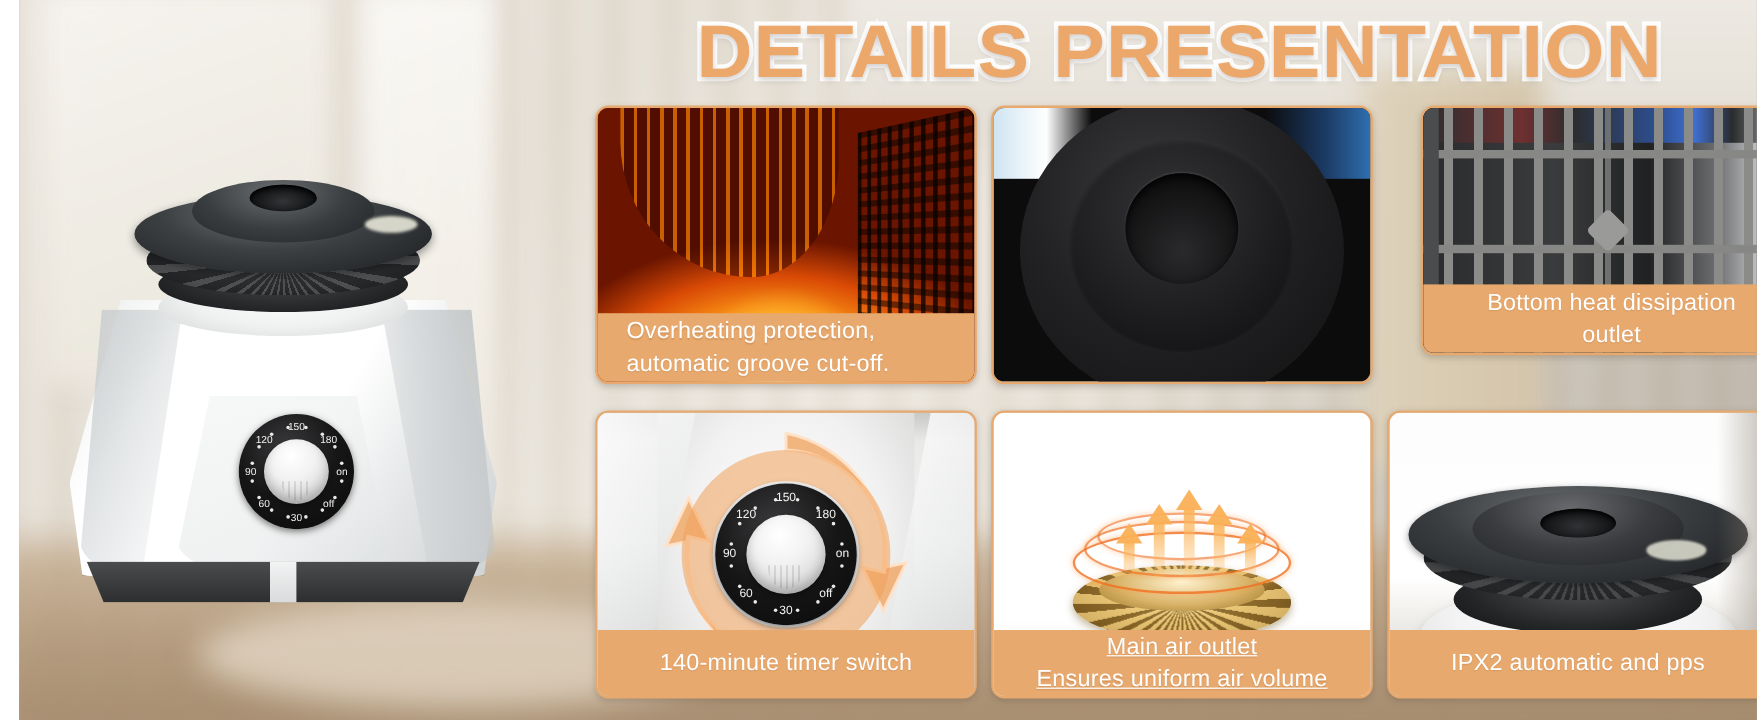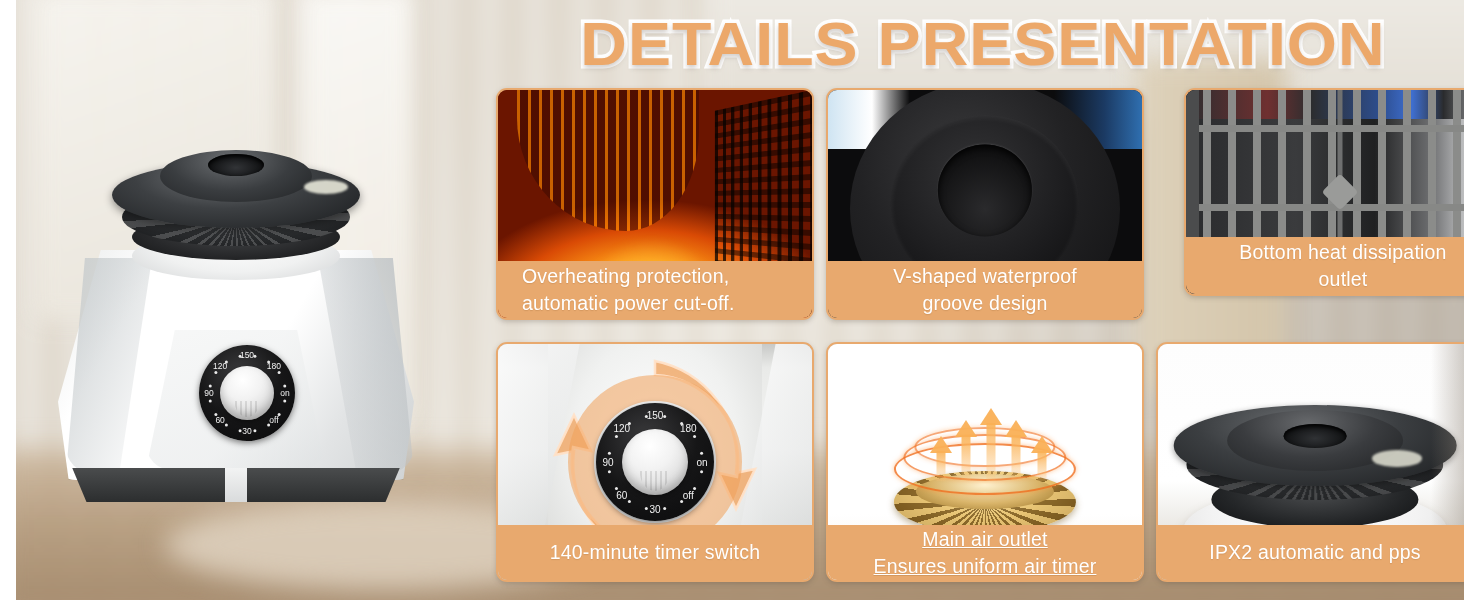--- a/index.html
+++ b/index.html
@@ -539,35 +539,31 @@
   <div class="card" style="left:480px; top:88px; width:318px; height:232px;">
     <div class="photo">
       <div class="heat"></div>
       <div class="heat-coils"></div>
       <div class="heat-grid-b"></div>
       <div class="heat-grid-r"></div>
       <div class="heat-glow"></div>
     </div>
     <div class="caption left" style="height:57px;">
       <span>Overheating protection,</span>
-      <span>automatic power cut-off.</span>
+      <span>automatic groove cut-off.</span>
     </div>
   </div>
 
   <div class="card" style="left:810px; top:88px; width:318px; height:232px;">
     <div class="photo">
       <div class="vg"></div>
       <div class="vg-sky"></div>
       <div class="vg-outer"></div>
       <div class="vg-mid"></div>
       <div class="vg-hole"></div>
-    </div>
-    <div class="caption" style="height:57px;">
-      <span>V-shaped waterproof</span>
-      <span>groove design</span>
     </div>
   </div>
 
   <div class="card" style="left:1168px; top:88px; width:318px; height:208px;">
     <div class="photo">
       <div class="gr"></div>
       <div class="gr-back"></div>
       <div class="gr-top"></div>
       <div class="gr-spoke"></div>
       <div class="gr-slats"></div>
@@ -658,21 +654,21 @@
         <i style="height:46px;"></i>
           <b style="bottom:44px;"></b>
       </div>
       <div class="up-arrow" style="left:68%;">
         <i style="height:30px;"></i>
           <b style="bottom:28px;"></b>
       </div>
     </div>
     <div class="caption" style="height:55px;text-decoration:underline;">
       <span>Main air outlet</span>
-      <span>Ensures uniform air timer</span>
+      <span>Ensures uniform air volume</span>
     </div>
   </div>
 
   <div class="card" style="left:1140px; top:342px; width:318px; height:240px;">
     <div class="photo">
       <div class="t6"></div>
       <div class="t6-white-base"></div>
       <div class="t6-dark-base"></div>
       <div class="t6-vent"></div>
       <div class="t6-disc"></div>

